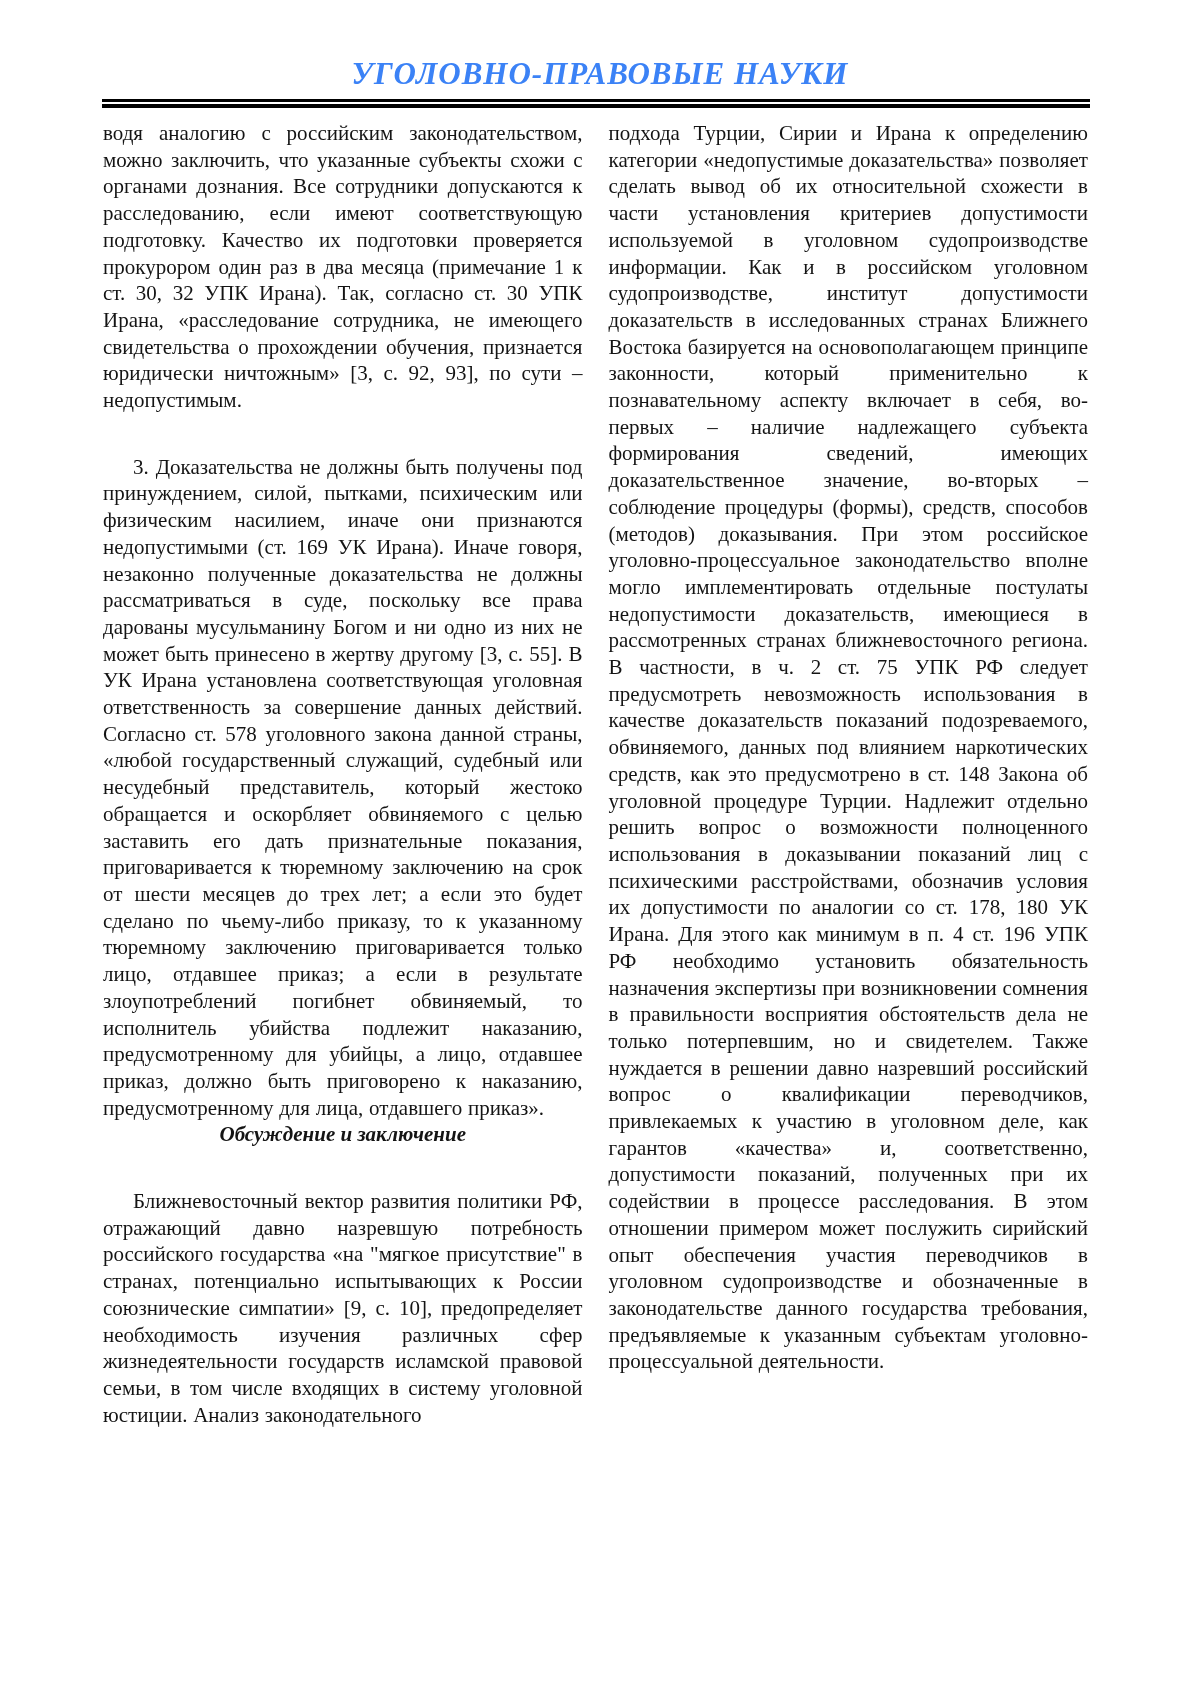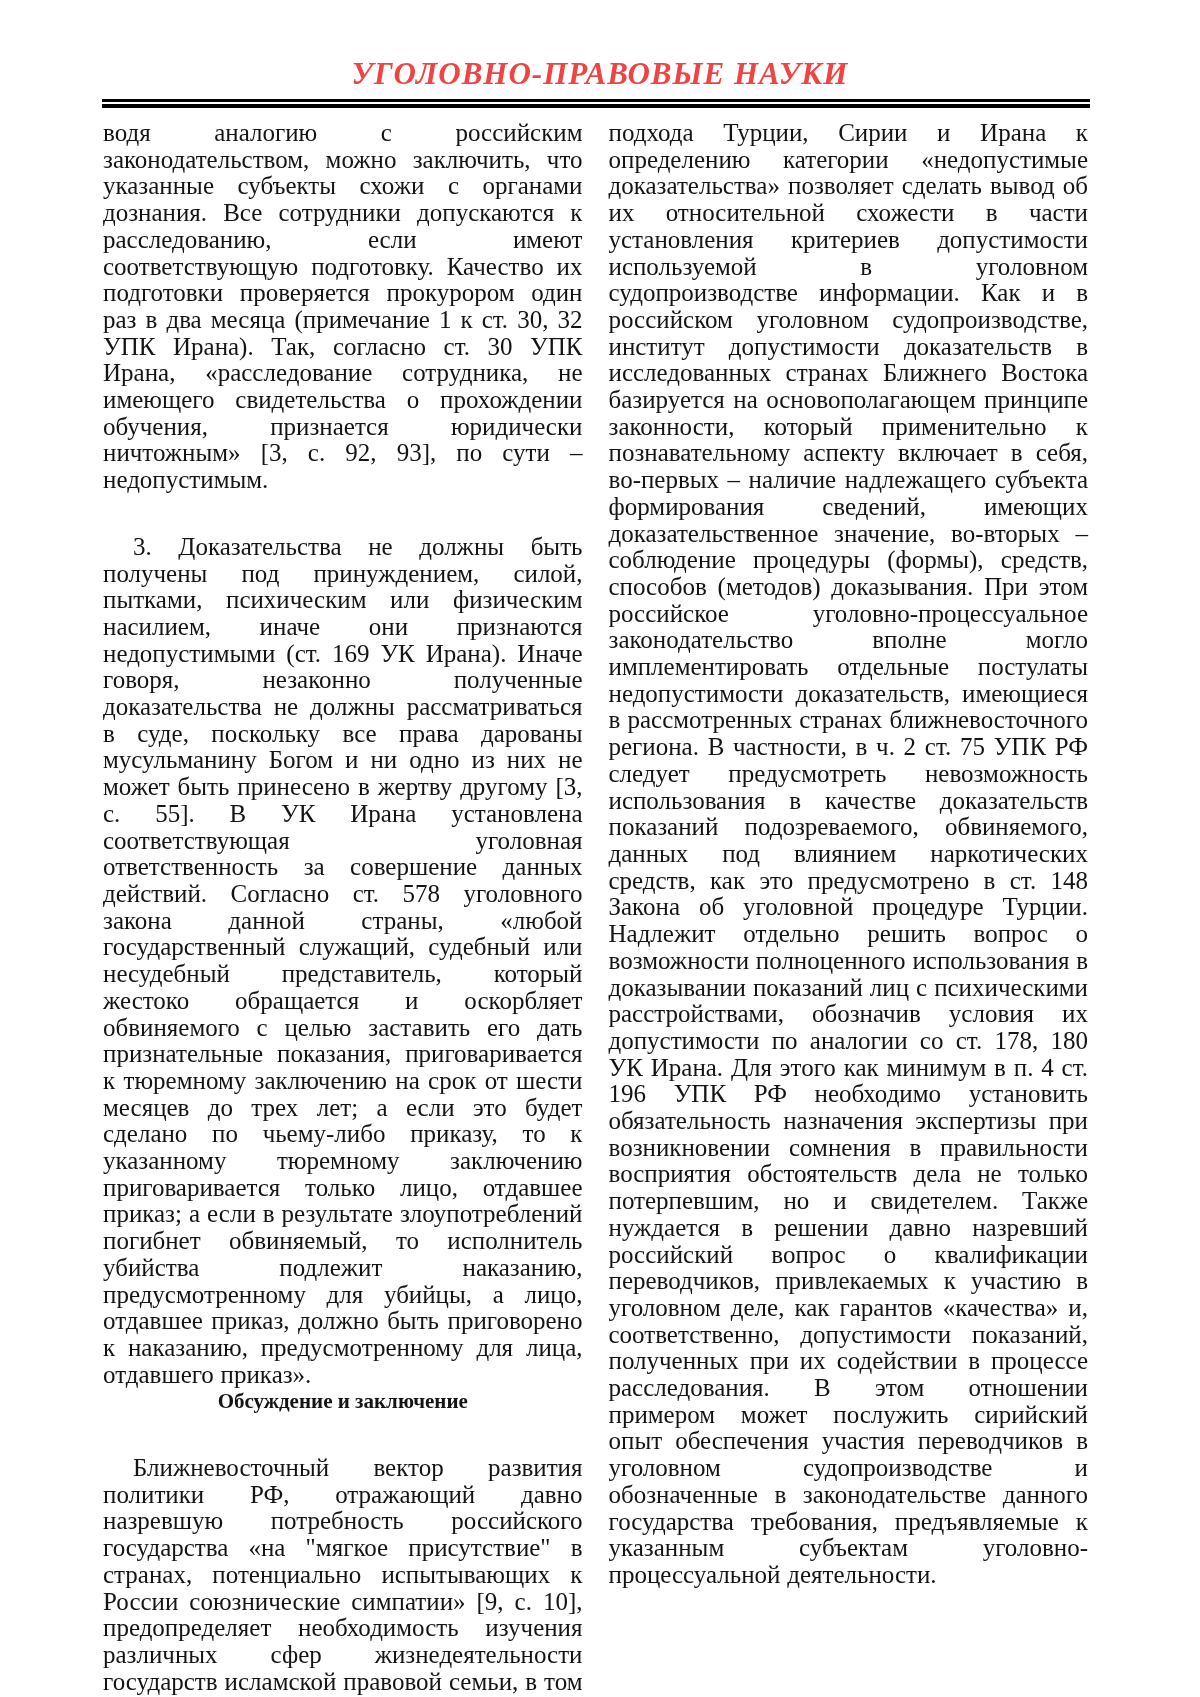--- a/index.html
+++ b/index.html
@@ -20,58 +20,59 @@
   .page-header {
     padding-top: 56px;
     text-align: center;
   }
   .section-title {
     margin: 0;
     font-size: 31px;
     font-weight: bold;
     font-style: italic;
     letter-spacing: 1px;
-    color: #ef4444;
+    color: #3b82f6;
     font-family: "Liberation Serif", "DejaVu Serif", serif;
   }
   .header-rule {
     margin: 7px 110px 0 102px;
     height: 2px;
     border-top: 3px solid #000;
     border-bottom: 4px solid #000;
   }
   .columns {
     display: flex;
     gap: 26px;
     padding: 12px 112px 0 103px;
   }
   .col {
     flex: 1 1 0;
     min-width: 0;
   }
   .col p {
     margin: 0;
-    font-size: 25px;
+    font-size: 21px;
     line-height: 26.7px;
     text-align: justify;
     text-justify: inter-word;
     hyphens: auto;
     -webkit-hyphens: auto;
     word-spacing: 0.5px;
   }
   .col p.indent {
     text-indent: 30px;
     margin-top: 40px;
   }
   .subsection-heading {
     margin: 0;
     font-size: 21px;
     line-height: 26.7px;
     font-weight: bold;
     text-align: center;
+    font-style: italic;
   }
   .page-footer {
     position: absolute;
     top: 1596px;
     left: 0;
     width: 100%;
     text-align: center;
   }
   .page-number {
     font-size: 22px;

